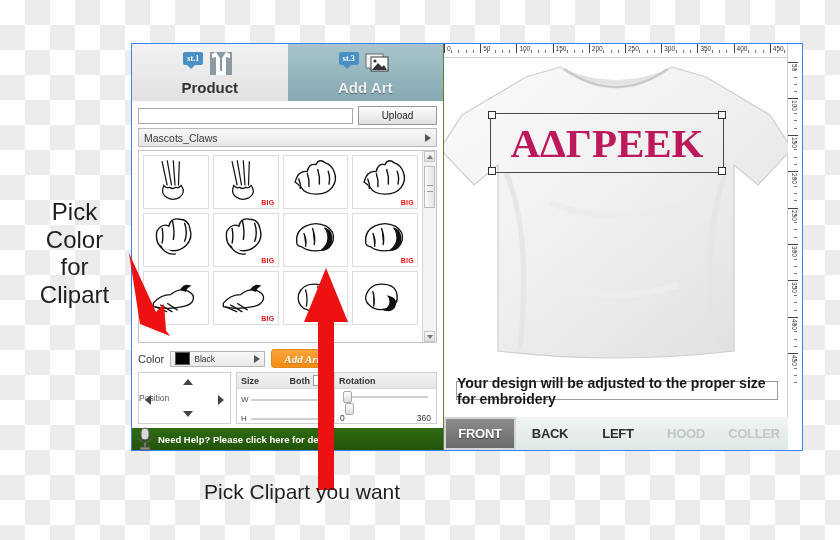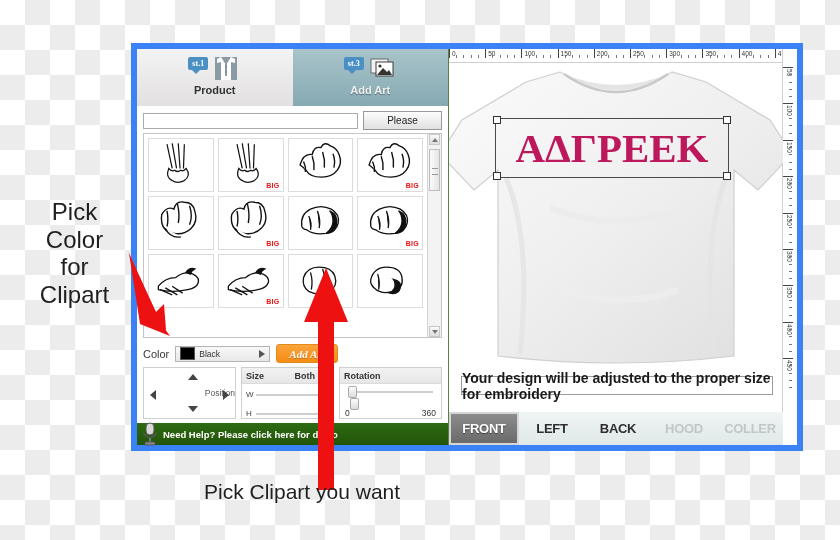--- a/index.html
+++ b/index.html
@@ -10,42 +10,42 @@
     background-image:
       linear-gradient(45deg,#ececec 25%,transparent 25%,transparent 75%,#ececec 75%,#ececec),
       linear-gradient(45deg,#ececec 25%,transparent 25%,transparent 75%,#ececec 75%,#ececec);
     background-size:50px 50px;
     background-position:0 0,25px 25px;
   }
 
   
   #app{
     position:absolute;left:131px;top:43px;width:672px;height:408px;
-    background:#fff;border:6px solid #3b82f6;box-sizing:border-box;
+    background:#fff;border:1px solid #3b82f6;box-sizing:border-box;
     display:flex;
   }
   #left-panel{width:312px;height:100%;position:relative;background:#fff;
     border-right:1px solid #5b7f3e;box-sizing:border-box;display:flex;flex-direction:column;}
   #right-panel{flex:1;position:relative;background:#fff;overflow:hidden;}
 
   
   .steps{display:flex;height:57px;background:#eceaea;flex:0 0 auto;}
   .step{flex:1;position:relative;display:flex;flex-direction:column;
         align-items:center;justify-content:flex-start;padding-top:4px;
         background:linear-gradient(#f4f3f3,#e2e0e0);cursor:pointer;}
   .step.active{background:linear-gradient(#a9c4cb,#86a9b2);}
   .step-row{display:flex;align-items:flex-start;gap:3px;}
   .badge{background:#4a90c4;color:#fff;font-size:8px;font-weight:bold;
          padding:2px 4px;border-radius:2px;position:relative;top:4px;
          font-family:"Liberation Serif",serif;}
   .badge:after{content:"";position:absolute;left:4px;bottom:-4px;
          border-left:4px solid transparent;border-right:4px solid transparent;
          border-top:4px solid #4a90c4;}
   .step-icon{width:30px;height:30px;display:flex;align-items:center;justify-content:center;}
-  .step-label{font-size:11px;font-weight:bold;color:#333;margin-top:1px;}
+  .step-label{font-size:15px;font-weight:bold;color:#333;margin-top:1px;}
   .step.active .step-label{color:#f0f0f0;text-shadow:0 1px 1px rgba(0,0,0,.4);}
 
   
   .search-row{display:flex;align-items:center;gap:5px;padding:5px 6px 3px 6px;flex:0 0 auto;}
   .search-input{flex:1;height:16px;border:1px solid #aaa;background:#fff;
       font-size:10px;padding:0 3px;box-sizing:border-box;}
   .search-btn{width:77px;height:17px;font-size:10px;border:1px solid #999;
       background:linear-gradient(#fdfdfd,#e0e0e0);cursor:pointer;
       display:flex;align-items:center;justify-content:center;color:#222;}
 
@@ -95,21 +95,21 @@
       font-weight:bold;font-style:italic;font-family:"Liberation Serif",serif;
       display:flex;align-items:center;justify-content:center;cursor:pointer;
       text-shadow:0 1px 1px rgba(0,0,0,.25);}
 
   
   .tools{display:flex;gap:5px;padding:0 6px 4px 6px;flex:0 0 auto;}
   .panel{border:1px solid #cfcfcf;background:#fff;box-sizing:border-box;}
   .panel-hd{background:linear-gradient(#f2f2f2,#e6e6e6);border-bottom:1px solid #dcdcdc;
       display:flex;align-items:center;justify-content:space-between;padding:1px 4px;height:13px;}
   .panel-hd span{font-size:9px;font-weight:bold;color:#333;}
-  .pos-panel{width:93px;height:52px;display:flex;align-items:center;justify-content:flex-end;position:relative;}
+  .pos-panel{width:93px;height:52px;display:flex;align-items:center;justify-content:flex-start;position:relative;}
   .pos-label{font-size:8.5px;color:#555;}
   .pos-arrow{position:absolute;width:0;height:0;cursor:pointer;}
   .pa-up{top:6px;left:44px;border-left:5px solid transparent;border-right:5px solid transparent;border-bottom:6px solid #444;}
   .pa-dn{bottom:6px;left:44px;border-left:5px solid transparent;border-right:5px solid transparent;border-top:6px solid #444;}
   .pa-lf{left:6px;top:22px;border-top:5px solid transparent;border-bottom:5px solid transparent;border-right:6px solid #444;}
   .pa-rt{right:6px;top:22px;border-top:5px solid transparent;border-bottom:5px solid transparent;border-left:6px solid #444;}
   .size-panel{width:93px;height:52px;}
   .rot-panel{flex:1;height:52px;}
   .slider-row{display:flex;align-items:center;gap:3px;padding:1px 4px;}
   .slider-row label{font-size:8px;color:#444;width:7px;}
@@ -208,23 +208,27 @@
               <path d="M10 22 L16 15 L20 19 L22 17 L25 22 Z" fill="#333"></path>
             </svg>
           </span>
         </div>
         <span class="step-label">Add Art</span>
       </div>
     </div>
 
     <div class="search-row">
       <input class="search-input" type="text" placeholder="" style="">
-      <div class="search-btn">Please</div>
-    </div>
-
+      <div class="search-btn">Upload</div>
+    </div>
+
+    <div class="cat-row">
+      <span class="cat-name">Mascots_Claws</span>
+      <span class="tri-right"></span>
+    </div>
 
     <div class="grid-wrap">
       <div class="grid">
 
         <div class="cell">
           <svg viewBox="0 0 60 60">
               <g stroke="#111" stroke-width="1.4" fill="none">
             <path d="M14 6 L20 34"></path>
                 <path d="M20 5 L25 34"></path>
                 <path d="M27 5 L29 34"></path>
@@ -571,22 +575,22 @@
         <span class="design-text">ΑΔΓΡΕΕΚ</span>
       </div>
     </div>
 
     <div class="notice">
       <span>Your design will be adjusted to the proper size for embroidery</span>
     </div>
 
     <div class="views">
       <div class="view active">FRONT</div>
+      <div class="view">BACK</div>
       <div class="view">LEFT</div>
-      <div class="view">BACK</div>
       <div class="view disabled">HOOD</div>
       <div class="view disabled">COLLER</div>
     </div>
   </div>
 </div>
 
 <div class="anno" id="anno-left">
   <div>Pick</div>
   <div>Color</div>
   <div>for</div>

